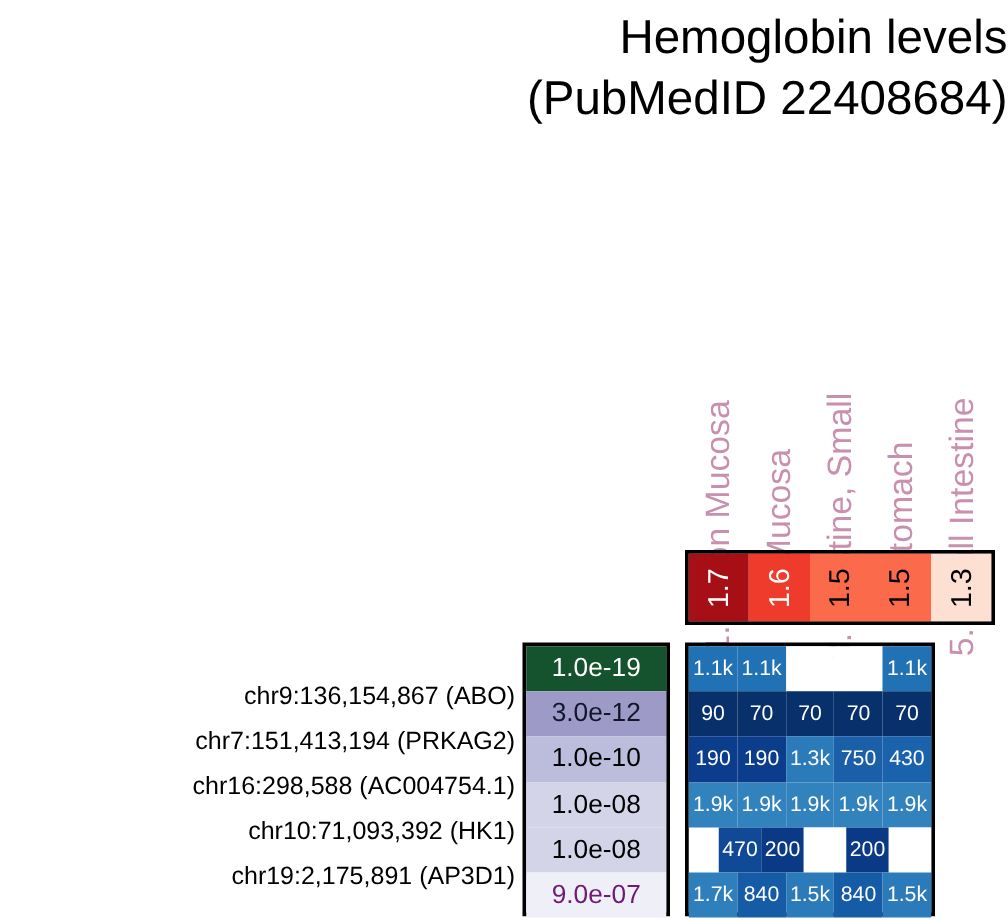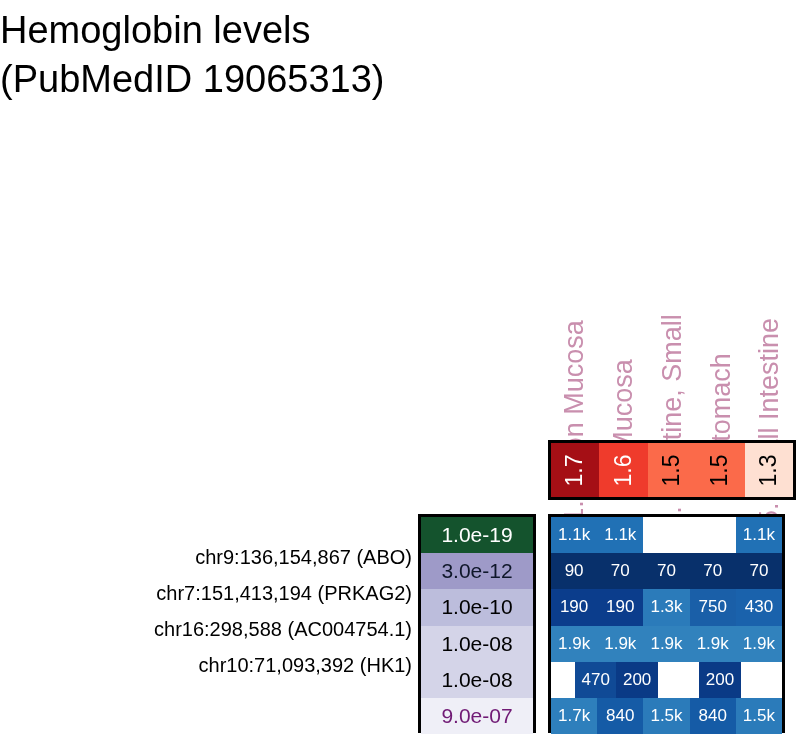--- a/index.html
+++ b/index.html
@@ -14,21 +14,21 @@
     font-family: "Liberation Sans", sans-serif;
     overflow: hidden;
   }
 
   
   #title-block {
     position: absolute;
     left: 0;
     top: 6px;
     width: 806px;
-    text-align: left;
+    text-align: right;
     color: #000000;
     font-size: 38px;
     line-height: 1.28;
     font-weight: 400;
     letter-spacing: 0px;
   }
   #title-block div { white-space: nowrap; }
 
   
   #col-headers {
@@ -118,21 +118,21 @@
     align-items: center;
     justify-content: center;
     font-size: 21px;
   }
 
   
   #heatmap {
     position: absolute;
     left: 548px;
     top: 514px;
-    width: 237px;
+    width: 200px;
     height: 219px;
     border: 3px solid #000000;
     box-sizing: border-box;
   }
   .hm-row {
     display: flex;
     height: 36.2px;
   }
   .hm-cell {
     flex: 1 1 0;
@@ -141,21 +141,21 @@
     justify-content: center;
     color: #ffffff;
     font-size: 17px;
   }
 </style>
 </head>
 <body>
 
 <div id="title-block">
   <div>Hemoglobin levels</div>
-  <div>(PubMedID 19065313)</div>
+  <div>(PubMedID 22408684)</div>
 </div>
 
 <div id="col-headers">
     <div class="col-head" style="left: 0px;">
       <span class="col-head-txt" style="color: rgb(201, 143, 174);">1. Colon Mucosa</span>
     </div>
     <div class="col-head" style="left: 48.8px;">
       <span class="col-head-txt" style="color: rgb(201, 143, 174);">2. Mucosa</span>
     </div>
     <div class="col-head" style="left: 97.6px;">
@@ -185,20 +185,21 @@
     <div class="red-cell" style="background: rgb(254, 224, 210);">
       <span style="color: rgb(0, 0, 0);">1.3</span>
     </div>
   </div>
 
 <div id="row-labels">
     <div class="row-label">chr9:136,154,867 (ABO)</div>
     <div class="row-label">chr7:151,413,194 (PRKAG2)</div>
     <div class="row-label">chr16:298,588 (AC004754.1)</div>
     <div class="row-label">chr10:71,093,392 (HK1)</div>
+    <div class="row-label">chr19:2,175,891 (AP3D1)</div>
   </div>
 
 <div id="pval-col">
     <div class="pval-cell" style="background: #14532d; color: rgb(255, 255, 255);">1.0e-19</div>
     <div class="pval-cell" style="background: rgb(158, 154, 200); color: #0f172a;">3.0e-12</div>
     <div class="pval-cell" style="background: rgb(188, 189, 220); color: rgb(0, 0, 0);">1.0e-10</div>
     <div class="pval-cell" style="background: rgb(212, 212, 232); color: rgb(0, 0, 0);">1.0e-08</div>
     <div class="pval-cell" style="background: rgb(212, 212, 232); color: rgb(0, 0, 0);">1.0e-08</div>
     <div class="pval-cell" style="background: rgb(239, 239, 247); color: #701a75;">9.0e-07</div>
   </div>

